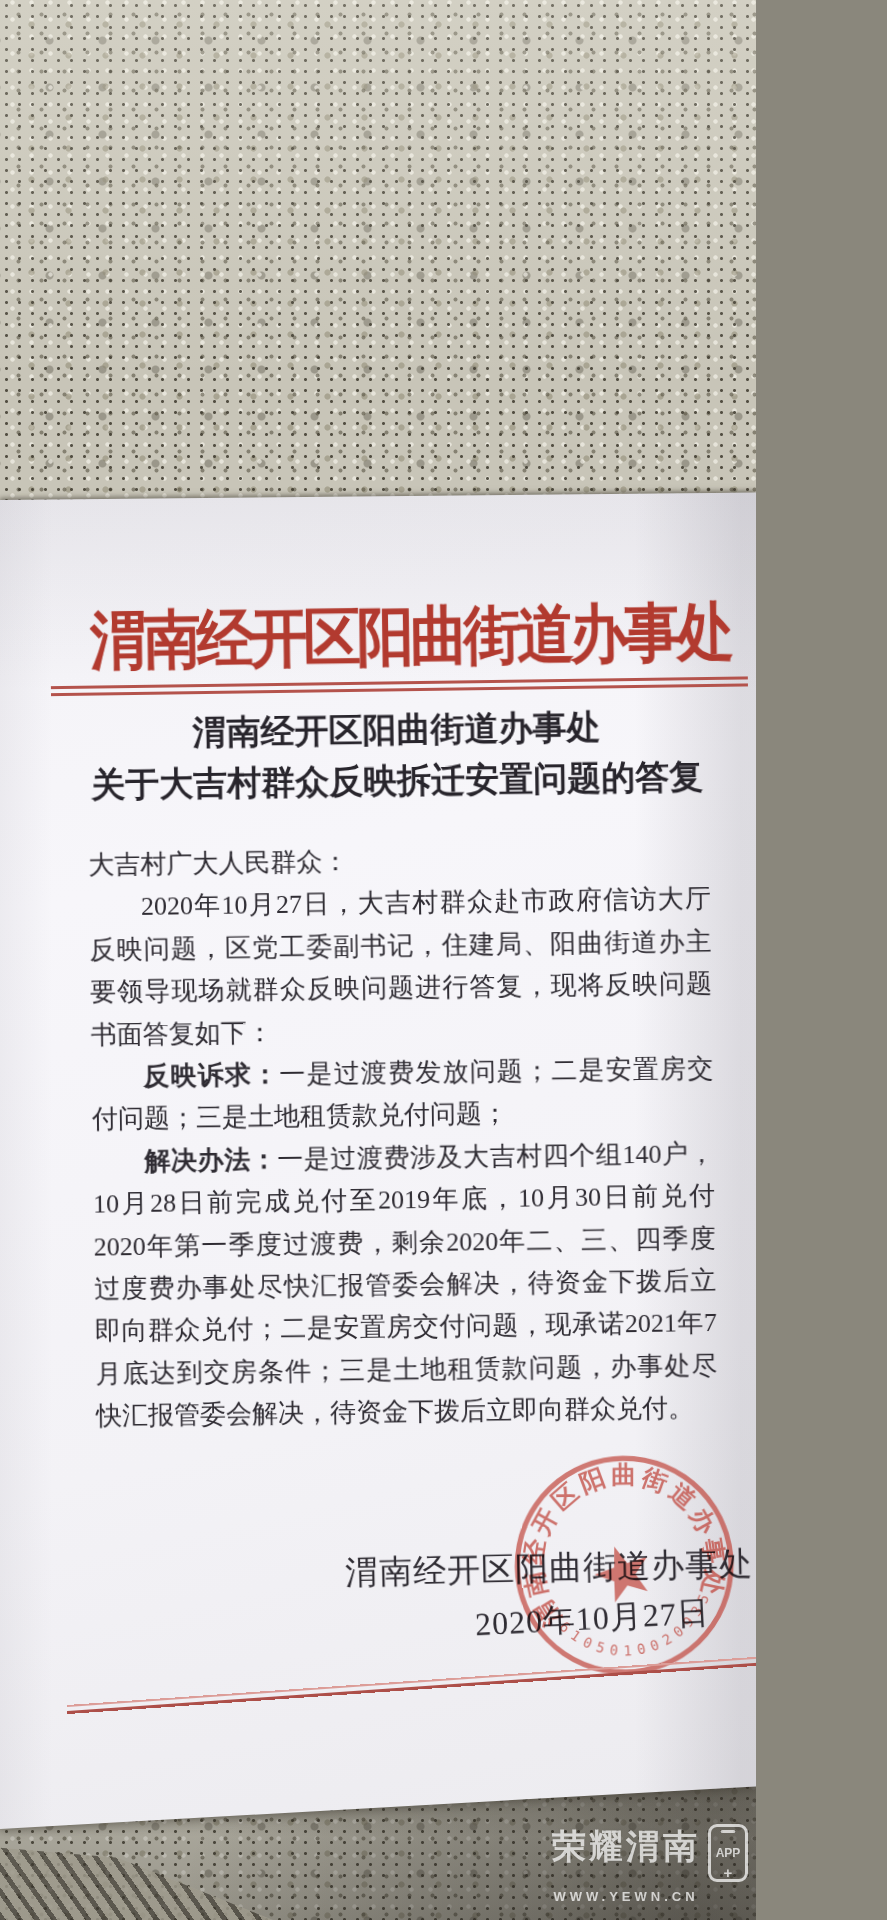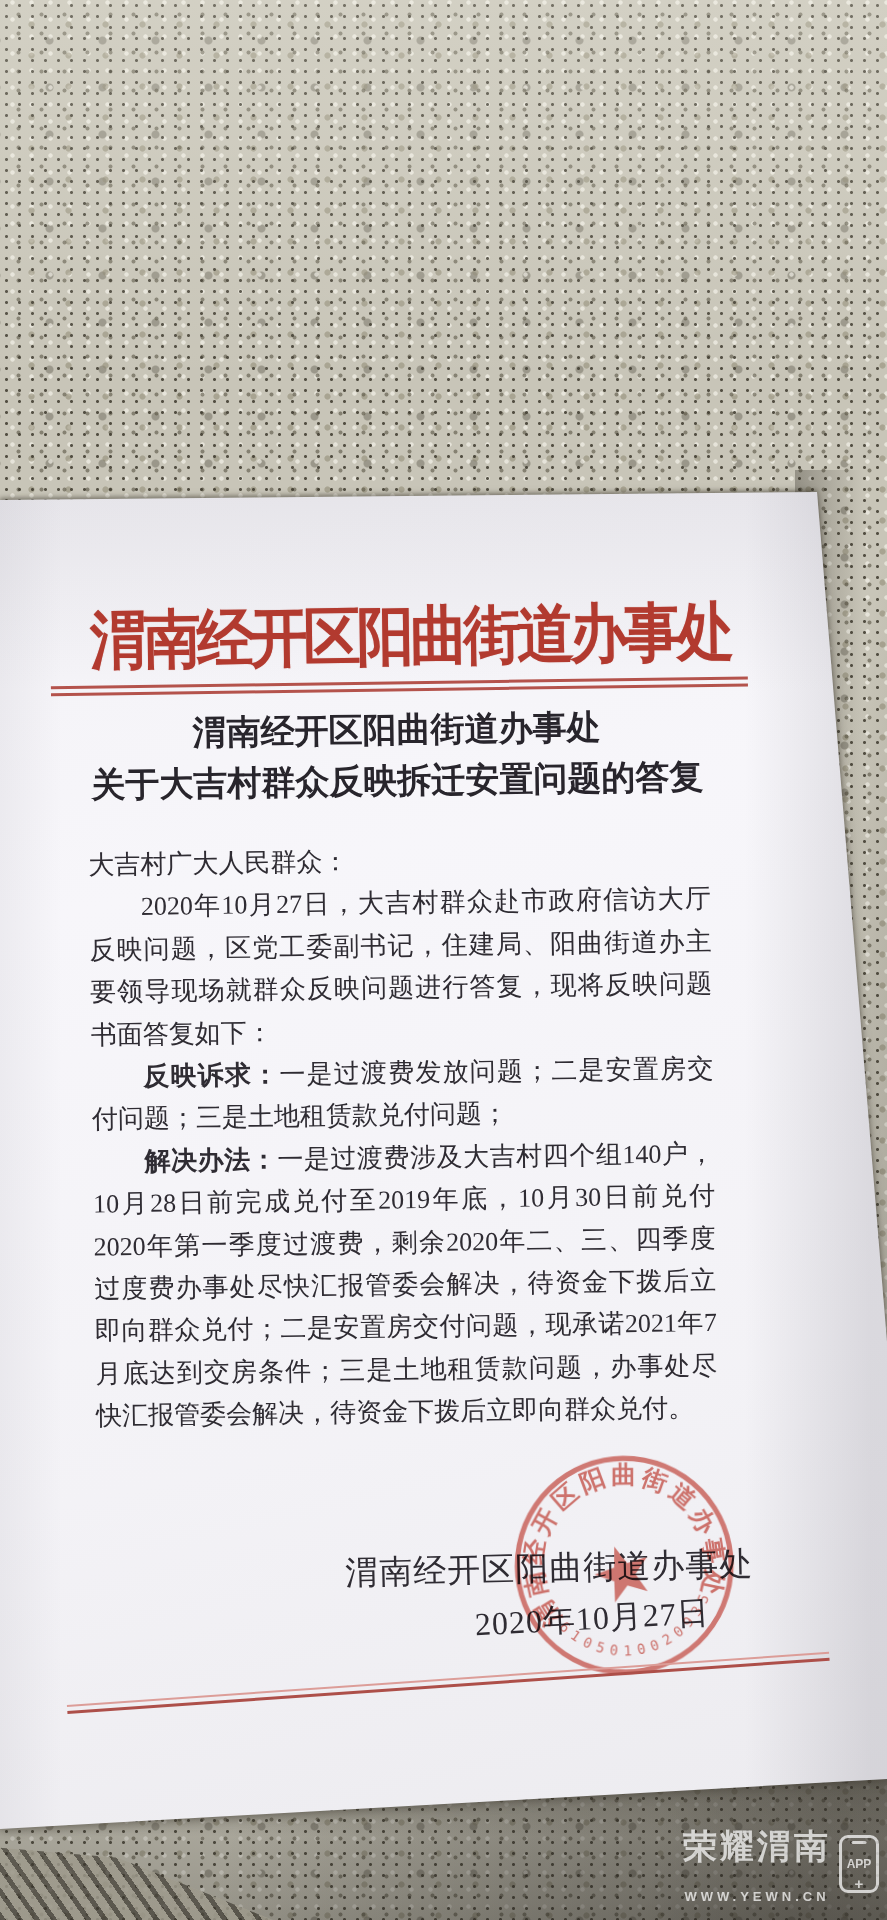--- a/index.html
+++ b/index.html
@@ -1,16 +1,16 @@
 <!DOCTYPE html>
 <html><head>
 <meta charset="utf-8">
 <style>
   html,body{margin:0;padding:0;background:#8a877c;}
-  #page{position:relative;width:887px;height:1920px;overflow:hidden;
+  #page{position:relative;width:756px;height:1920px;overflow:hidden;
         font-family:"Liberation Serif","DejaVu Serif",serif;}
 
   
   .granite{position:absolute;inset:0;background-color:#c8c5b8;
     background-image:
       radial-gradient(circle,rgba(62,58,46,.85) 0 1.1px,transparent 1.9px),
       radial-gradient(circle,rgba(88,83,66,.6) 0 1.6px,transparent 2.4px),
       radial-gradient(circle,rgba(142,136,114,.55) 0 2.6px,transparent 3.6px),
       radial-gradient(circle,rgba(250,248,240,.6) 0 1.8px,transparent 2.6px),
       radial-gradient(circle,rgba(70,66,52,.35) 0 3.4px,transparent 4.6px);
@@ -65,21 +65,21 @@
 
   .stamp{position:absolute;left:486px;top:1456px;width:250px;height:224px;
       mix-blend-mode:multiply;opacity:.88;filter:blur(.4px);}
   .stamp svg{width:100%;height:100%;}
 
   .bottom-rule{position:absolute;left:52px;top:1700px;width:764px;height:4px;
       border-top:2px solid #dc9d98;border-bottom:3px solid #ad4f49;
       transform:rotate(-3.2deg);transform-origin:left center;}
 
   
-  .watermark{position:absolute;right:8px;bottom:16px;display:flex;align-items:center;
+  .watermark{position:absolute;right:8px;bottom:16px;display:flex;
       gap:8px;z-index:30;color:rgba(255,255,255,.72);
       font-family:"Liberation Sans","DejaVu Sans",sans-serif;}
   .wm-text{display:flex;flex-direction:column;align-items:center;}
   .wm-brand{font-size:34px;font-weight:700;letter-spacing:3px;
       text-shadow:0 0 2px rgba(90,88,80,.35);}
   .wm-url{font-size:13px;font-weight:700;letter-spacing:4px;margin-top:19px;}
   .wm-icon{position:relative;width:40px;height:58px;border:3px solid rgba(255,255,255,.72);
       border-radius:9px;box-sizing:border-box;}
   .wm-icon .bar{position:absolute;top:3px;left:50%;transform:translateX(-50%);
       width:15px;height:3px;border-radius:2px;background:rgba(255,255,255,.72);}

